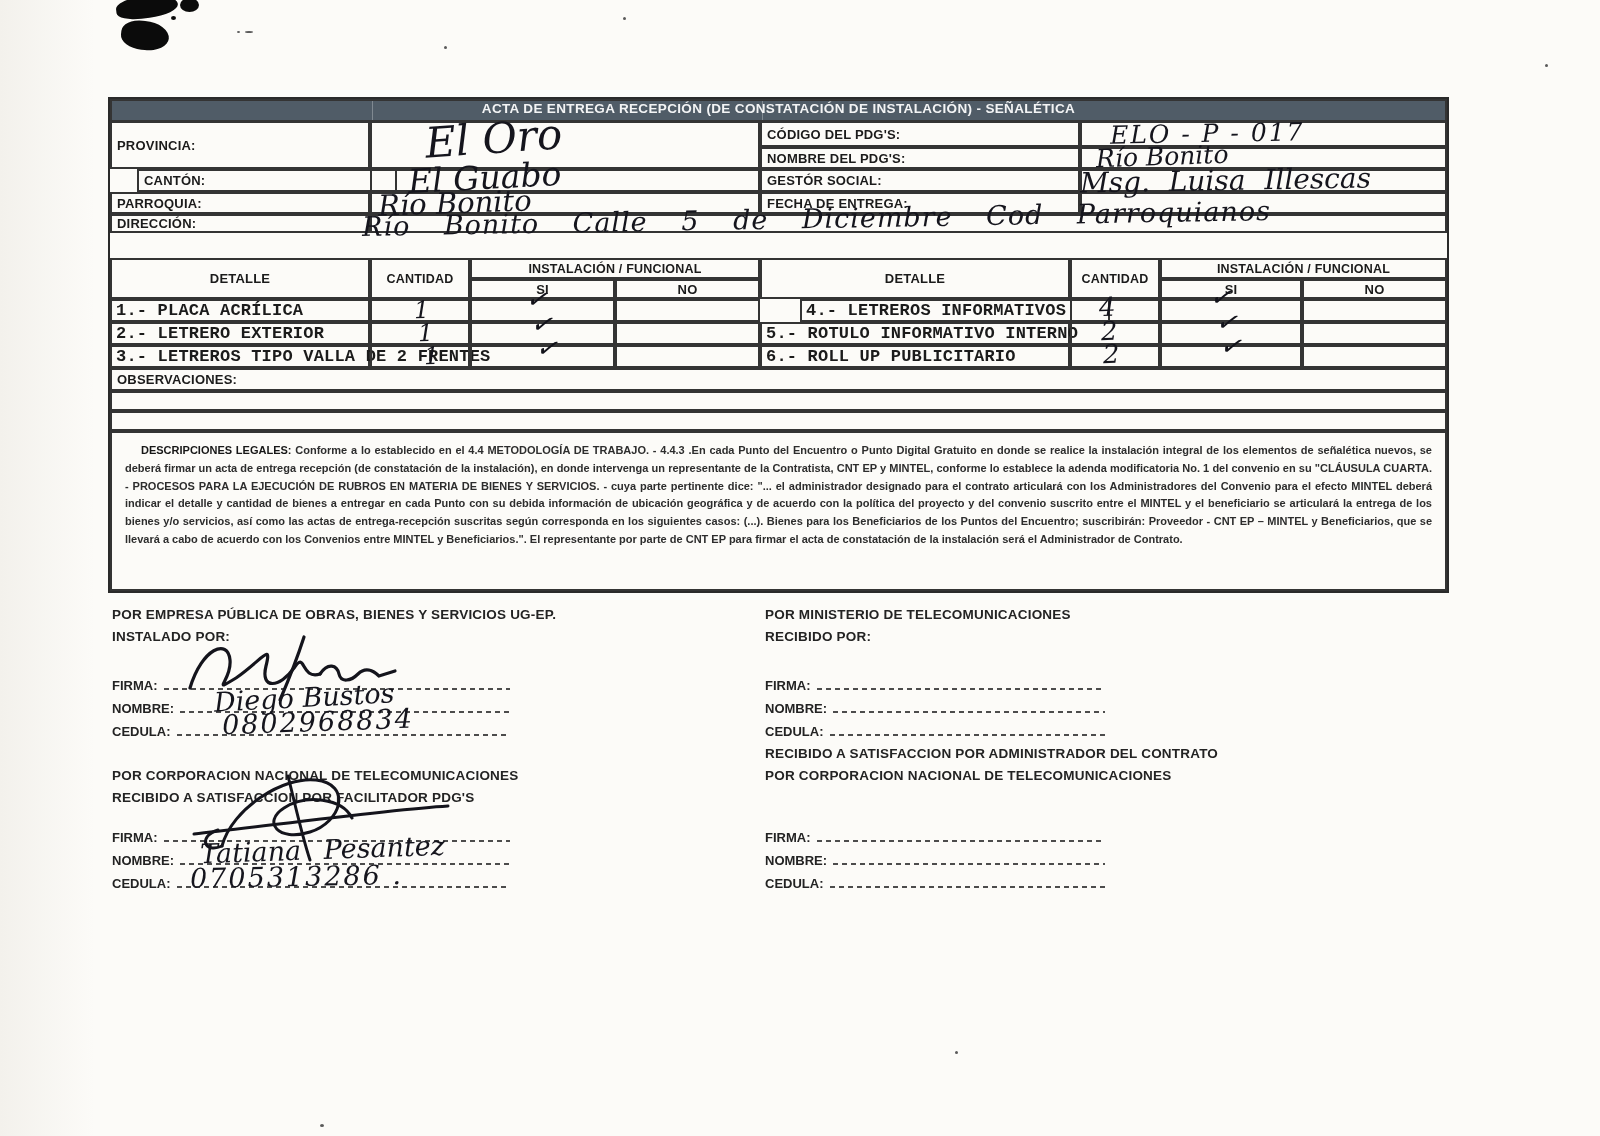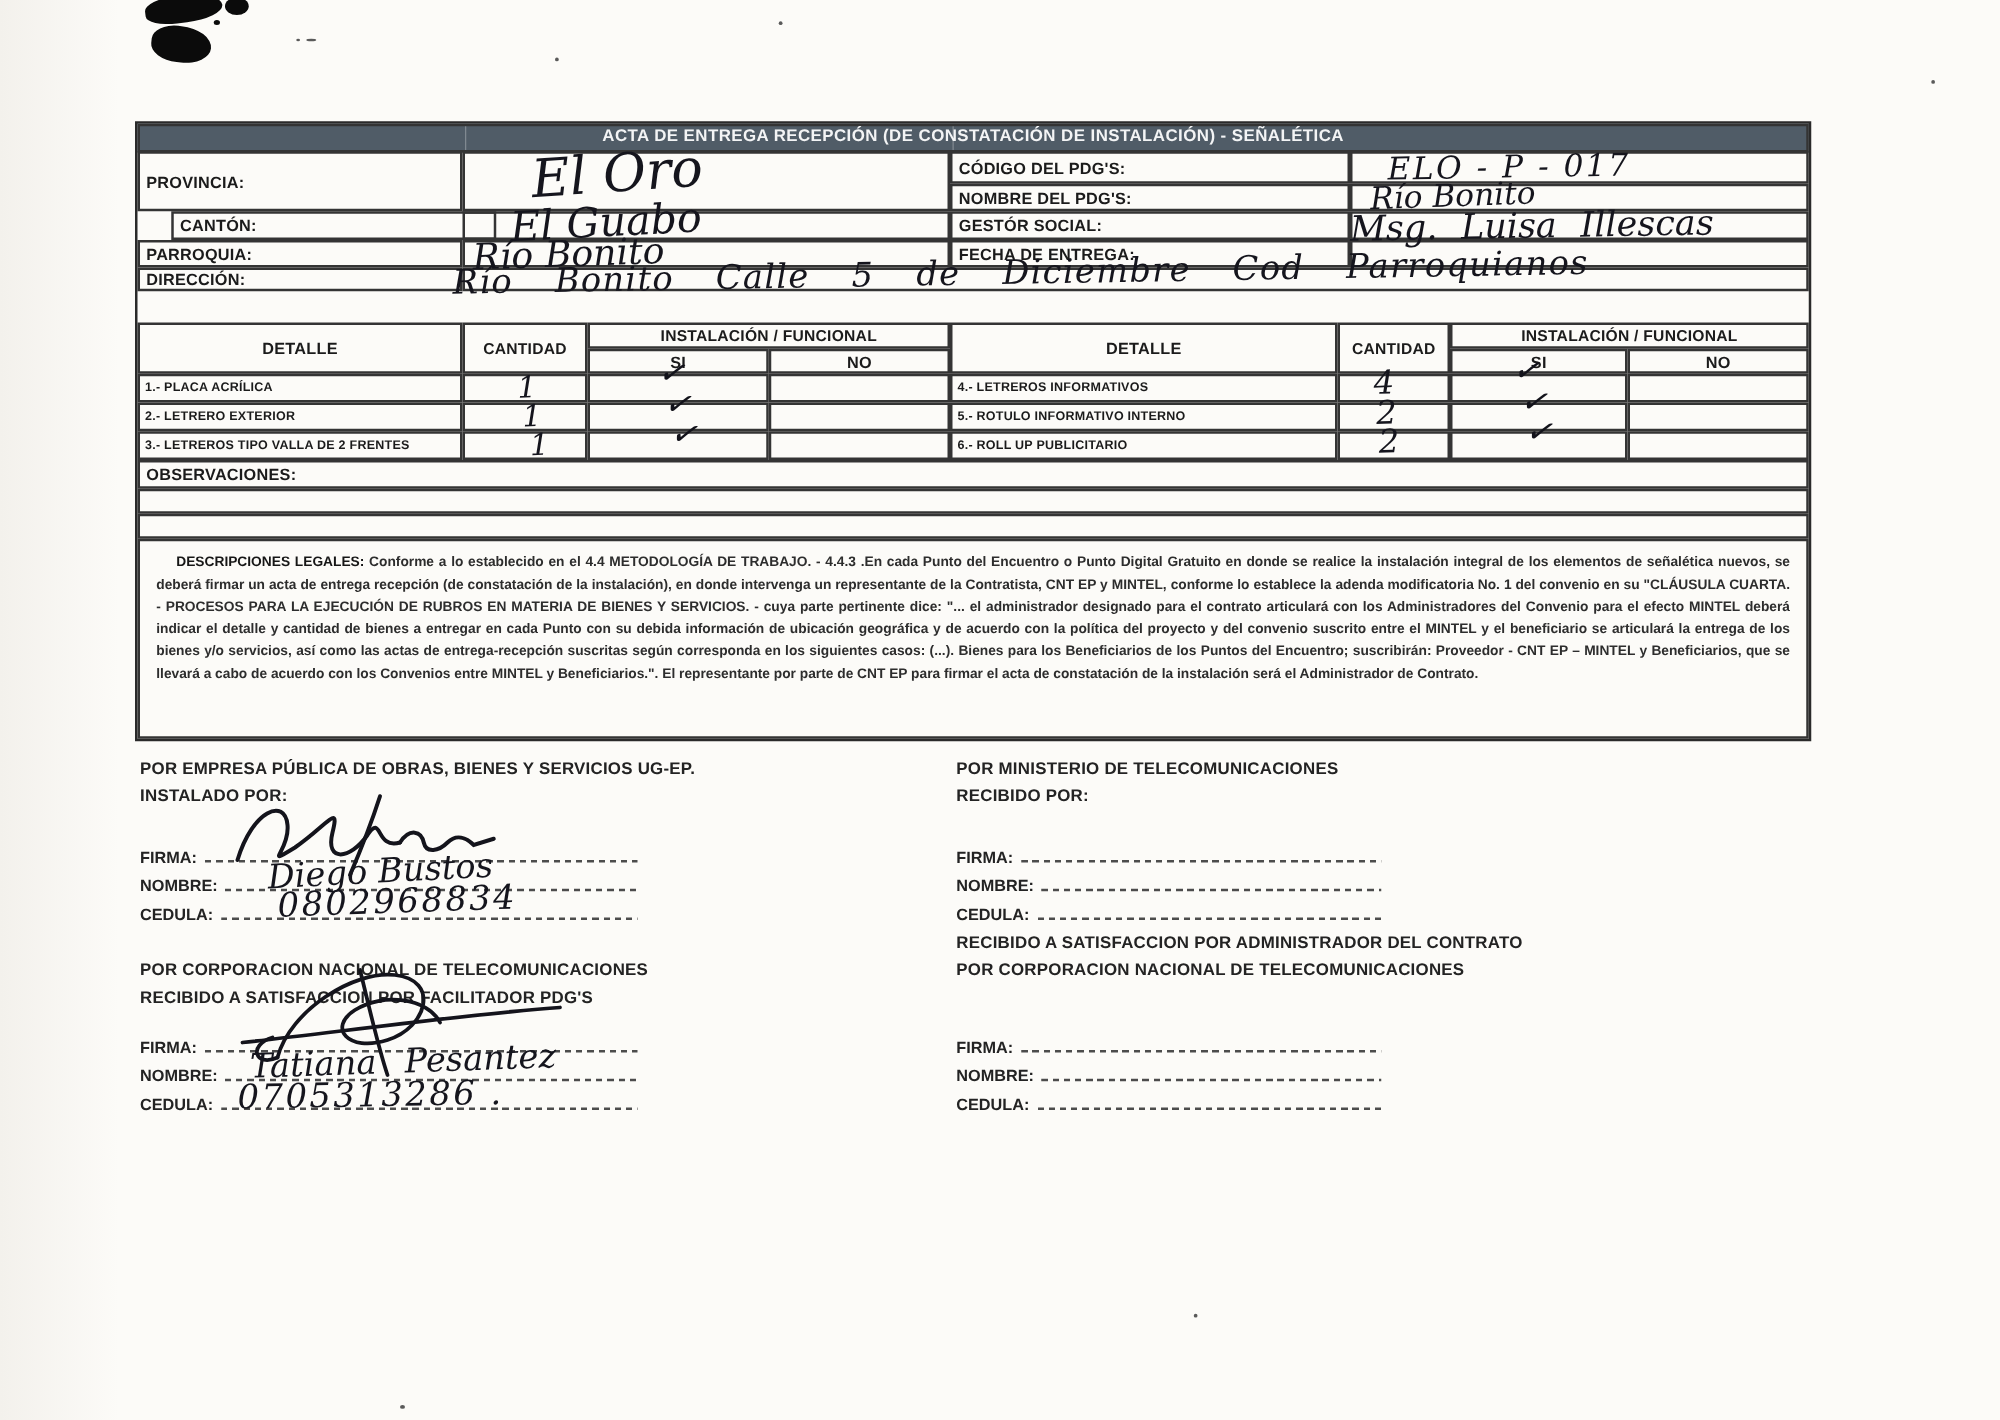--- a/index.html
+++ b/index.html
@@ -3,21 +3,21 @@
 <meta charset="utf-8">
 <style>
   html,body{margin:0;padding:0;background:#e8e6e1;}
   .page{position:relative;width:1600px;height:1136px;margin:0 auto;overflow:hidden;
         background:linear-gradient(90deg,#f3f1ec 0px,#fcfbf8 95px,#fcfbf8 100%);
         font-family:"Liberation Sans",sans-serif;color:#1f1f1f;}
   .cell{position:absolute;border:2px solid #343434;box-sizing:border-box;display:flex;
         align-items:center;padding:0 5px;font-weight:700;font-size:13px;color:#1b1b1b;
         letter-spacing:.2px;white-space:nowrap;}
   .cell.center{justify-content:center;text-align:center;}
-  .cell.item{font-size:10px;padding:0 4px;}
+  .cell.item{font-size:17px;padding:0 4px;font-family:Liberation Mono, monospace;}
   .banner{position:absolute;background:#505c67;color:#f3f4f5;font-weight:700;
         display:flex;align-items:flex-start;justify-content:center;font-size:13.5px;
         letter-spacing:.35px;box-sizing:border-box;border:2px solid #343434;}
   .vsep{position:absolute;top:0;bottom:0;width:1px;background:rgba(255,255,255,.28);}
   .legal{position:absolute;border:2px solid #343434;box-sizing:border-box;
         font-size:11px;font-weight:600;line-height:1.62;color:#2d2d2d;text-align:justify;
         padding:9px 13px 0 13px;}
   .legal .lbl{font-weight:700;color:#161616;margin-left:16px;}
   .sighead{position:absolute;font-weight:700;font-size:13.5px;color:#232323;
         letter-spacing:.2px;white-space:nowrap;}
@@ -98,21 +98,21 @@
   <div class="cell item" style="left:110px;top:322px;width:260px;height:23px;">2.- LETRERO EXTERIOR</div>
   <div class="cell" style="left:370px;top:322px;width:100px;height:23px;"></div>
   <div class="cell" style="left:470px;top:322px;width:145px;height:23px;"></div>
   <div class="cell" style="left:615px;top:322px;width:145px;height:23px;"></div>
 
   <div class="cell item" style="left:110px;top:345px;width:260px;height:23px;">3.- LETREROS TIPO VALLA DE 2 FRENTES</div>
   <div class="cell" style="left:370px;top:345px;width:100px;height:23px;"></div>
   <div class="cell" style="left:470px;top:345px;width:145px;height:23px;"></div>
   <div class="cell" style="left:615px;top:345px;width:145px;height:23px;"></div>
 
-  <div class="cell item" style="left:760px;top:299px;width:310px;height:23px;">4.- LETREROS INFORMATIVOS</div>
+  <div class="cell item" style="left:800px;top:299px;width:310px;height:23px;">4.- LETREROS INFORMATIVOS</div>
   <div class="cell" style="left:1070px;top:299px;width:90px;height:23px;"></div>
   <div class="cell" style="left:1160px;top:299px;width:142px;height:23px;"></div>
   <div class="cell" style="left:1302px;top:299px;width:145px;height:23px;"></div>
 
   <div class="cell item" style="left:760px;top:322px;width:310px;height:23px;">5.- ROTULO INFORMATIVO INTERNO</div>
   <div class="cell" style="left:1070px;top:322px;width:90px;height:23px;"></div>
   <div class="cell" style="left:1160px;top:322px;width:142px;height:23px;"></div>
   <div class="cell" style="left:1302px;top:322px;width:145px;height:23px;"></div>
 
   <div class="cell item" style="left:760px;top:345px;width:310px;height:23px;">6.- ROLL UP PUBLICITARIO</div>

